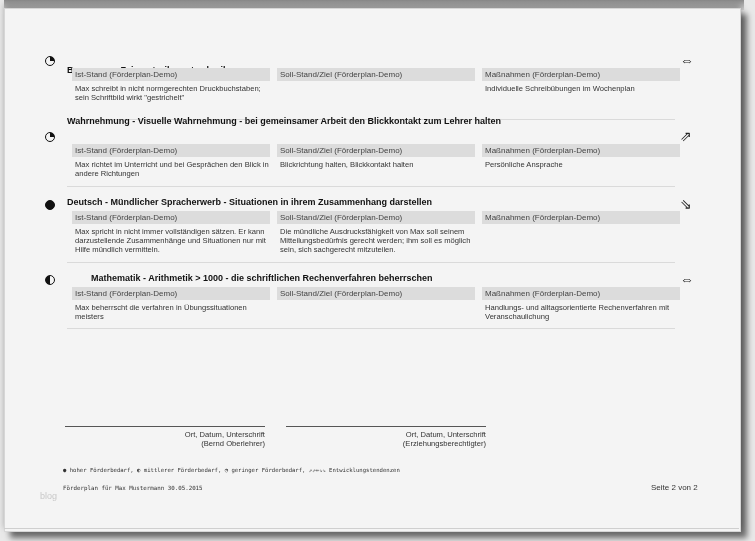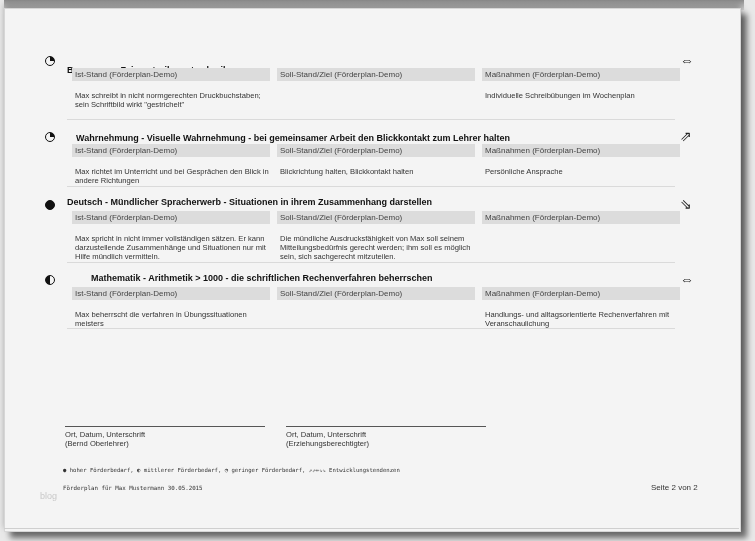--- a/index.html
+++ b/index.html
@@ -77,33 +77,34 @@
       height: 13px;
       line-height: 13px;
       padding-left: 3px;
       white-space: nowrap;
     }
     .col-body {
       font-size: 7.6px;
       line-height: 9.2px;
       color: #333;
       padding-left: 3px;
-      padding-top: 10px;
+      padding-top: 3px;
     }
     .separator {
       position: absolute;
       left: 62px;
       width: 608px;
       height: 1px;
       background: #dadada;
     }
     .sig {
       position: absolute;
       top: 425px;
       width: 200px;
+      text-align: right;
     }
     .sig-line {
       height: 1px;
       background: #555;
       margin-bottom: 3px;
     }
     .sig-text {
       font-size: 7.6px;
       line-height: 9px;
       color: #333;
@@ -167,21 +168,21 @@
     </div>
     <div class="col" style="left:469px; top:59px;">
       <div class="col-head">Maßnahmen (Förderplan-Demo)</div>
       <div class="col-body">Individuelle Schreibübungen im Wochenplan</div>
     </div>
     <div class="separator" style="top:110px;"></div>
   </div>
 
   <div class="section" style="top:0;">
     <span class="status-icon low" style="top:123px;"></span>
-    <div class="section-title" style="top:124px;margin-left:9px;">Wahrnehmung - Visuelle Wahrnehmung - bei gemeinsamer Arbeit den Blickkontakt zum Lehrer halten</div>
+    <div class="section-title" style="top:107px;">Wahrnehmung - Visuelle Wahrnehmung - bei gemeinsamer Arbeit den Blickkontakt zum Lehrer halten</div>
     <div class="trend-icon" style="top:120px;">⇗</div>
     <div class="col" style="left:59px; top:135px;">
       <div class="col-head">Ist-Stand (Förderplan-Demo)</div>
       <div class="col-body">Max richtet im Unterricht und bei Gesprächen den Blick in andere Richtungen</div>
     </div>
     <div class="col" style="left:264px; top:135px;">
       <div class="col-head">Soll-Stand/Ziel (Förderplan-Demo)</div>
       <div class="col-body">Blickrichtung halten, Blickkontakt halten</div>
     </div>
     <div class="col" style="left:469px; top:135px;">

